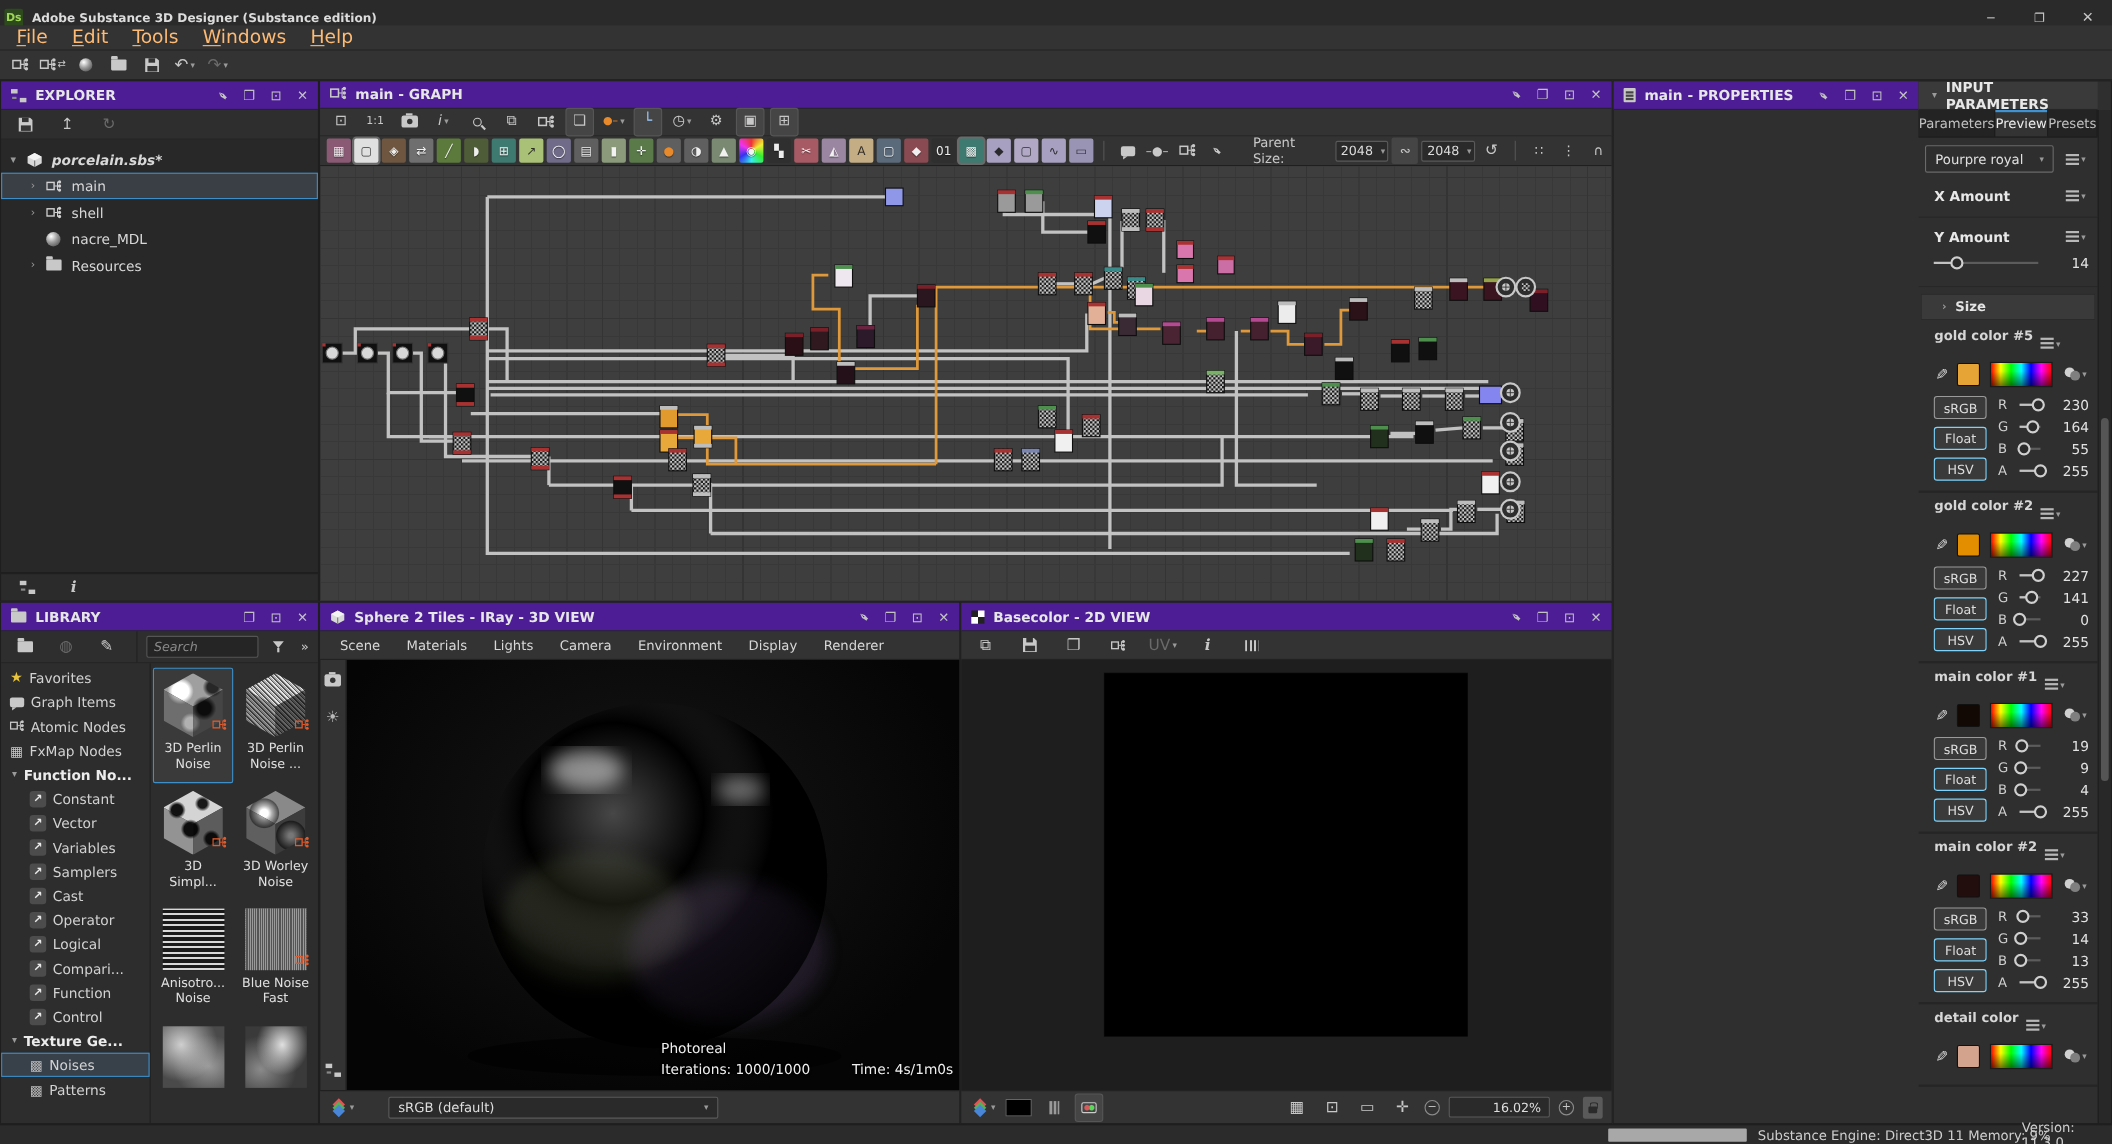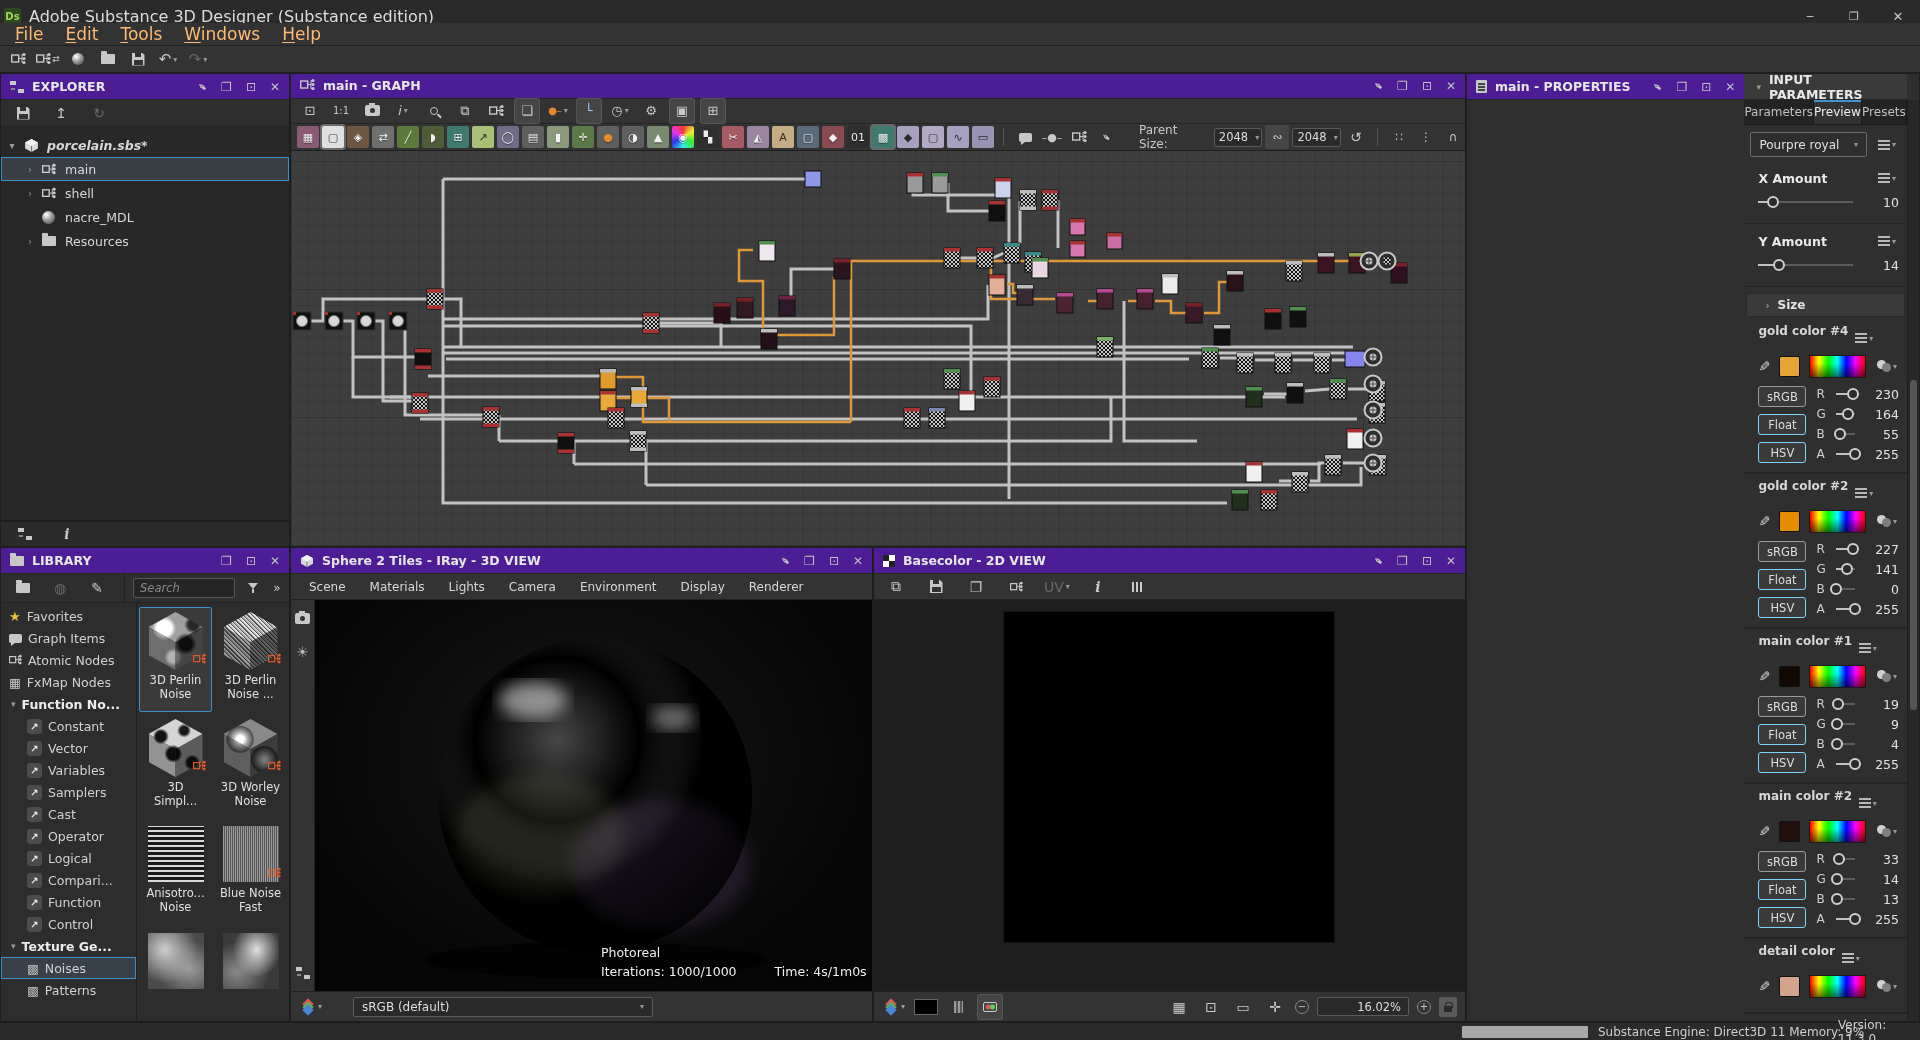--- a/index.html
+++ b/index.html
@@ -3,21 +3,21 @@
 <meta charset="utf-8">
 <style>
   html,body{margin:0;padding:0;background:#1a1a1a;}
   *{box-sizing:border-box;font-family:"DejaVu Sans","Liberation Sans",sans-serif;-webkit-font-smoothing:antialiased;}
   #app{position:relative;width:1920px;height:1040px;background:#2b2b2b;color:#d6d6d6;font-size:12px;overflow:hidden;
        --accent:#3f93d2;--rim:#b5773f;--sc-bg:#1d1018;--sc-in:#7a4a60;--sc-mid:#45263a;--sc-out:#2c1624;}
   .abs{position:absolute;}
   
   #titlebar{left:0;top:0;width:1920px;height:34px;background:#2a2a2a;display:flex;align-items:center;border-bottom:1px solid #222;}
   .dslogo{width:17px;height:17px;margin:0 8px 0 4px;background:#2d4a1d;color:#9fd65a;font-weight:bold;font-size:10px;display:flex;align-items:center;justify-content:center;border-radius:2px;}
-  #titlebar .tt{color:#dcdcdc;font-size:16px;}
+  #titlebar .tt{color:#dcdcdc;font-size:11px;font-weight:bold;}
   .wbtn{width:44px;height:22px;display:flex;align-items:center;justify-content:center;color:#c8c8c8;font-size:11px;}
   .wbtn:last-child{font-size:13px;}
   #menubar{left:0;top:23px;width:1920px;height:23px;background:#333;display:flex;align-items:center;padding-left:4px;border-bottom:1px solid #222;}
   .mi{padding:2px 11px;color:#fdba74;font-size:17px;}
   .mi u{text-decoration:underline;text-underline-offset:2px;}
   #maintb{left:0;top:46px;width:1920px;height:27px;background:#333;display:flex;align-items:center;gap:6px;padding-left:6px;border-bottom:1px solid #1f1f1f;}
   .ib{min-width:24px;height:24px;display:inline-flex;align-items:center;justify-content:center;color:#c8c8c8;font-size:14px;position:relative;}
   .ib.dim{color:#6a6a6a;}
   .ib.on{background:#454545;border-radius:2px;box-shadow:0 0 0 1px #565656;}
   .chev{font-size:8px;color:#9a9a9a;margin-left:2px;}
@@ -1298,28 +1298,20 @@
       <div id="paramblocks">
           <div class="pblock">
      <div class="hrow">
               <b>X Amount</b>
               <span class="sp"></span>
        <span class="ib">
                 <span class="i-menu"></span>
                 <span class="chev">▾</span>
               </span>
             </div>
-     <div class="slrow">
-              <div class="sl">
-   <div class="tr"></div>
-                <div class="trb" style="width:15.5%;"></div>
-                <div class="hd" style="left:15.5%;"></div>
-              </div>
-              <span class="val">10</span>
-            </div>
    </div>
           <div class="pblock">
      <div class="hrow">
               <b>Y Amount</b>
               <span class="sp"></span>
        <span class="ib">
                 <span class="i-menu"></span>
                 <span class="chev">▾</span>
               </span>
             </div>
@@ -1332,21 +1324,21 @@
               <span class="val">14</span>
             </div>
    </div>
         </div>
       <div class="sizerow">
         <span class="chev" style="font-size:10px;">›</span>
           <span>Size</span>
       </div>
       <div id="colorblocks">
           <div class="cblock">
-     <div class="hrow"><b>gold color #4</b><span class="sp"></span>
+     <div class="hrow"><b>gold color #5</b><span class="sp"></span>
        <span class="ib">
                 <span class="i-menu"></span>
                 <span class="chev">▾</span>
               </span></div>
      <div class="pickrow">
        <span class="eyed">✎</span>
        <span class="swatch" style="background:#E6A437;"></span>
        <div class="rainbow"></div>
        <span class="ib">
                 <span class="i-pal"></span>

